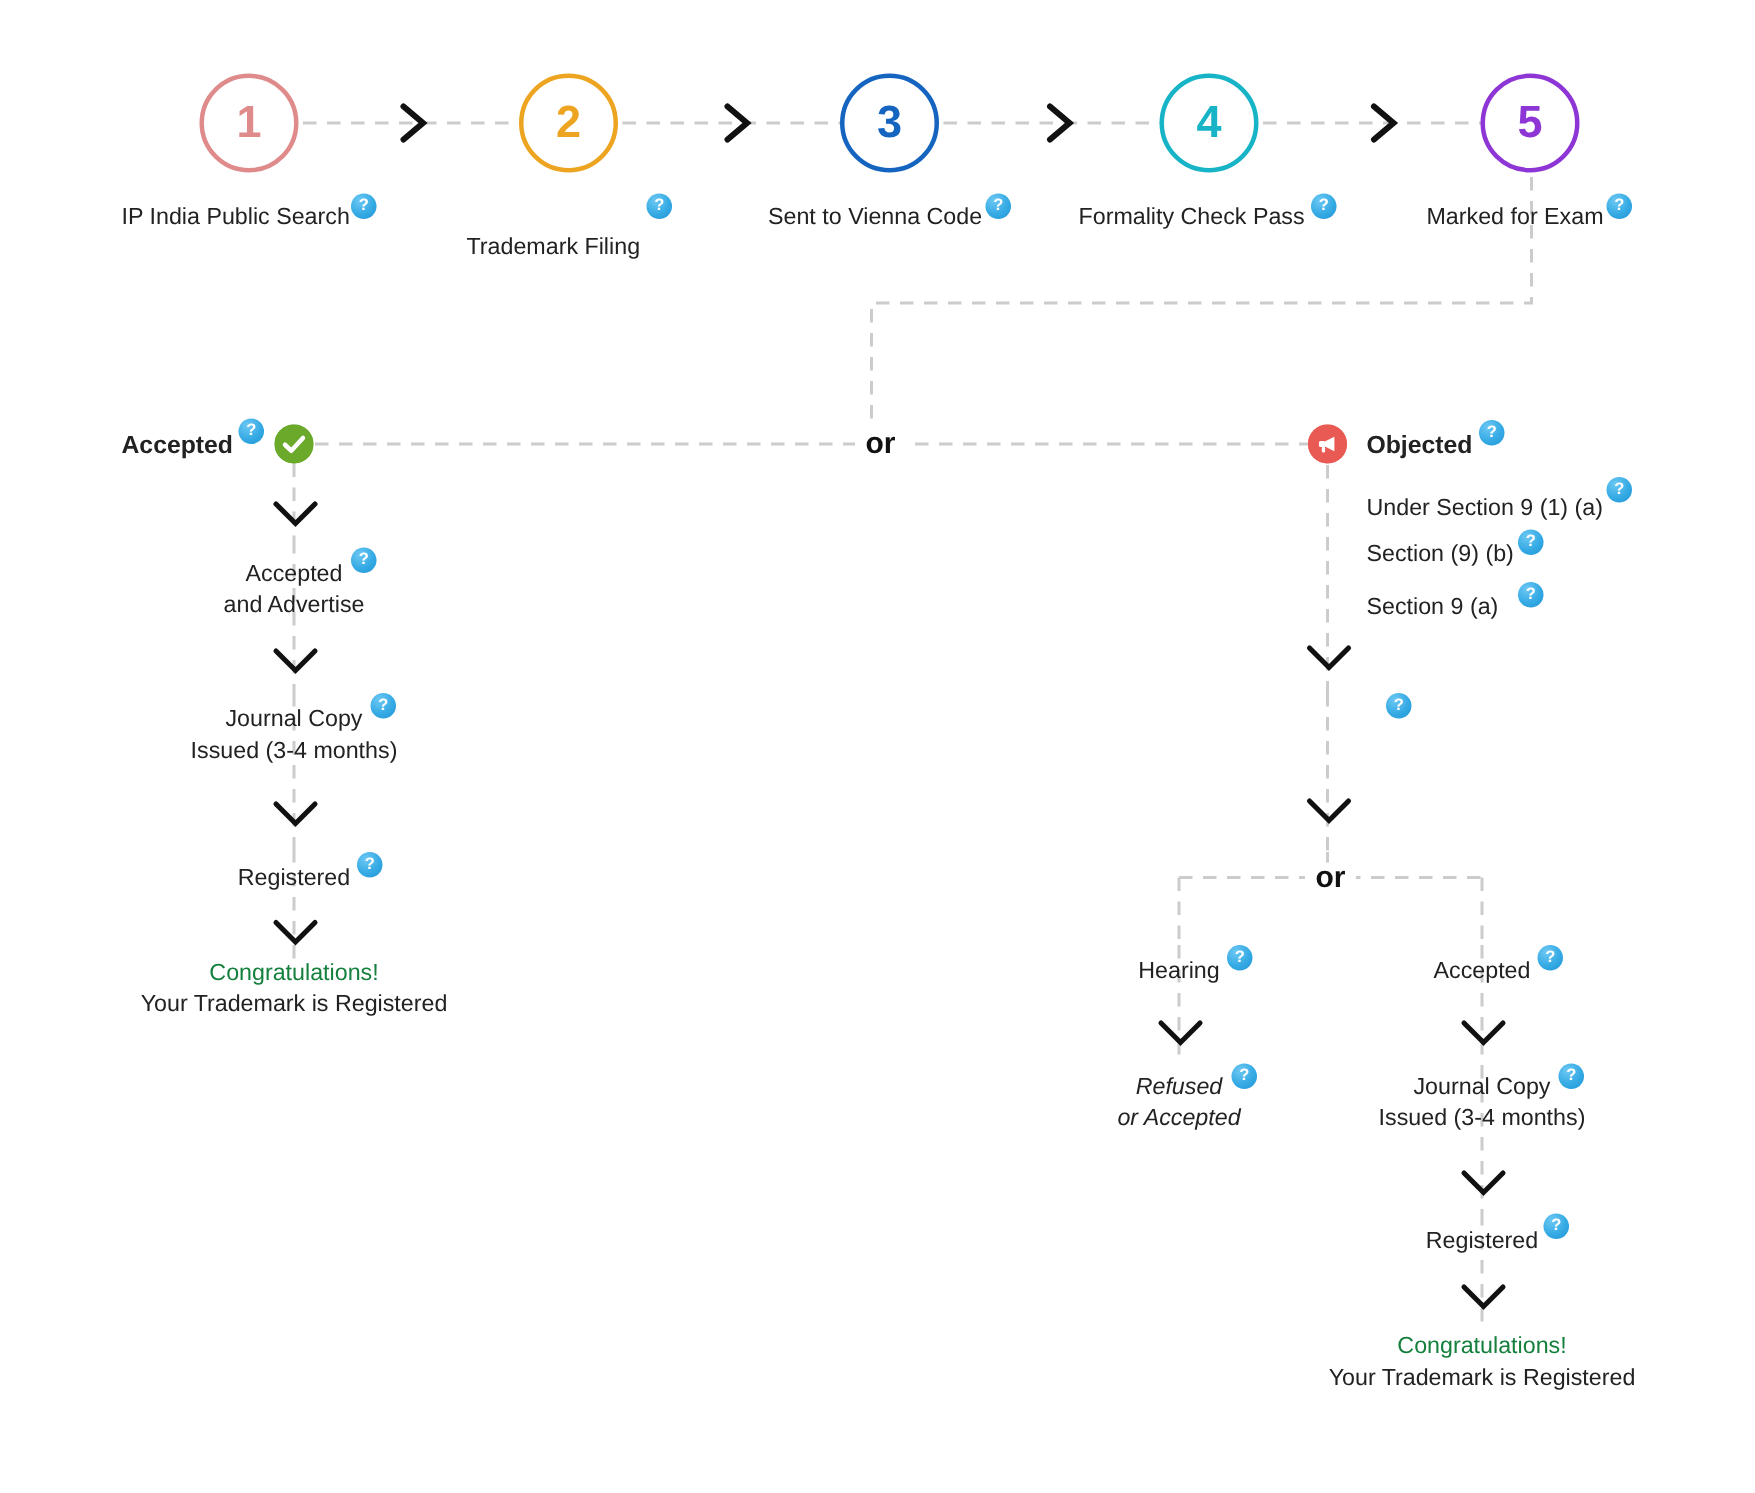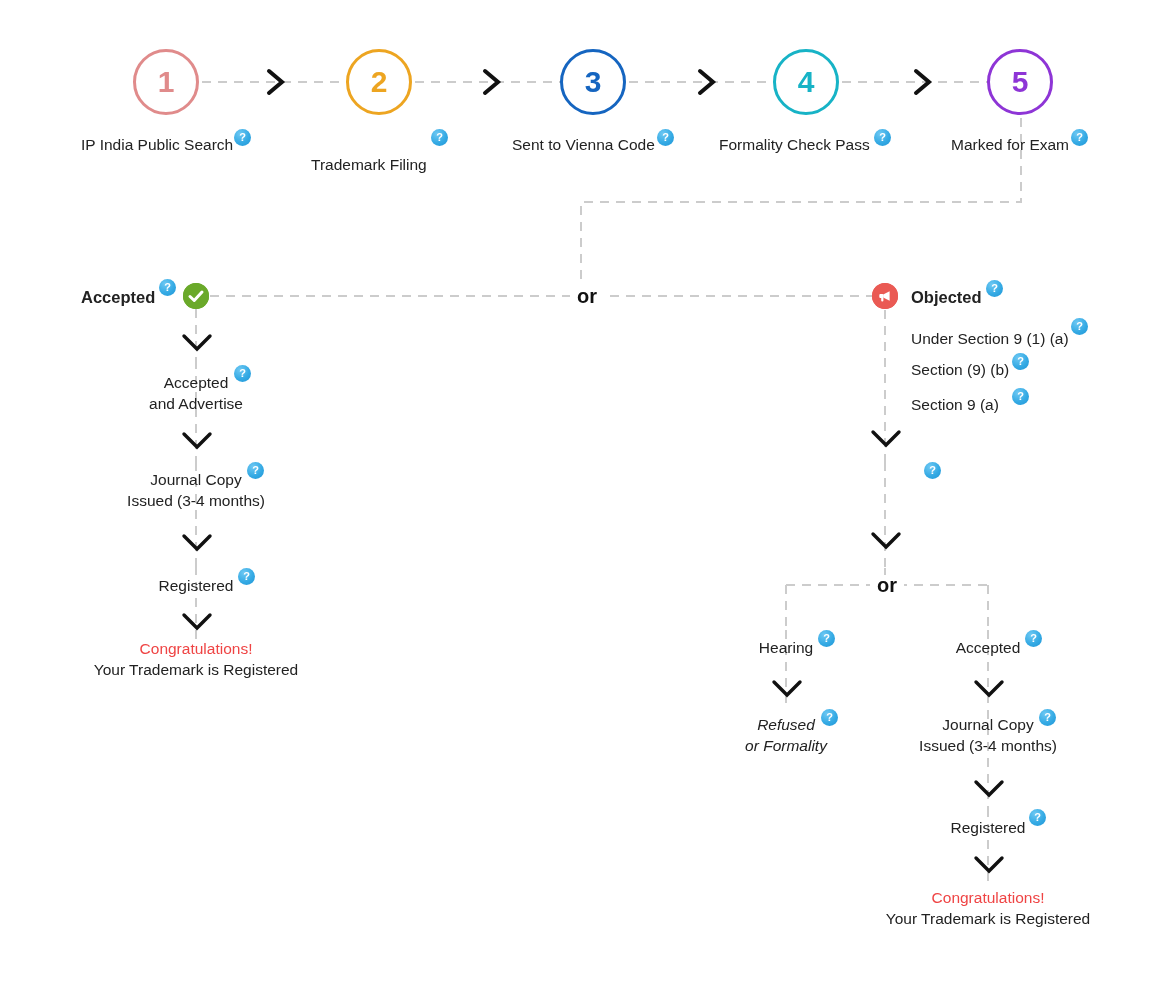--- a/index.html
+++ b/index.html
@@ -90,21 +90,21 @@
     position: absolute;
     font-size: 15.5px;
     color: #222222;
     line-height: 21px;
     text-align: center;
     white-space: nowrap;
     z-index: 4;
   }
   .node.left-align { text-align: left; }
   .node.bold { font-weight: bold; font-size: 16.5px; }
-  .node .congrats { color: #ef4444; }
+  .node .congrats { color: #15803d; }
 
   .or-label {
     position: absolute;
     font-size: 20px;
     font-weight: bold;
     color: #111111;
     background: #ffffff;
     padding: 0 7px;
     line-height: 20px;
     z-index: 6;
@@ -304,21 +304,21 @@
   <div class="help" style="left:818px; top:630px;">?</div>
 
   <div class="chev-down" style="left:770px; top:678px;">
     <svg viewBox="0 0 34 22" xmlns="http://www.w3.org/2000/svg">
         <polyline points="4,4 17,17 30,4" fill="none" stroke="#111111" stroke-width="3.4" stroke-linecap="round" stroke-linejoin="miter"></polyline>
       </svg>
   </div>
 
   <div class="node" style="left:686px; top:714px; width:200px;font-style:italic;">
     <div>Refused</div>
-    <div>or Formality</div>
+    <div>or Accepted</div>
   </div>
   <div class="help" style="left:821px; top:709px;">?</div>
 
   <div class="node" style="left:888px; top:637px; width:200px;">
     <div>Accepted</div>
   </div>
   <div class="help" style="left:1025px; top:630px;">?</div>
 
   <div class="chev-down" style="left:972px; top:678px;">
     <svg viewBox="0 0 34 22" xmlns="http://www.w3.org/2000/svg">

